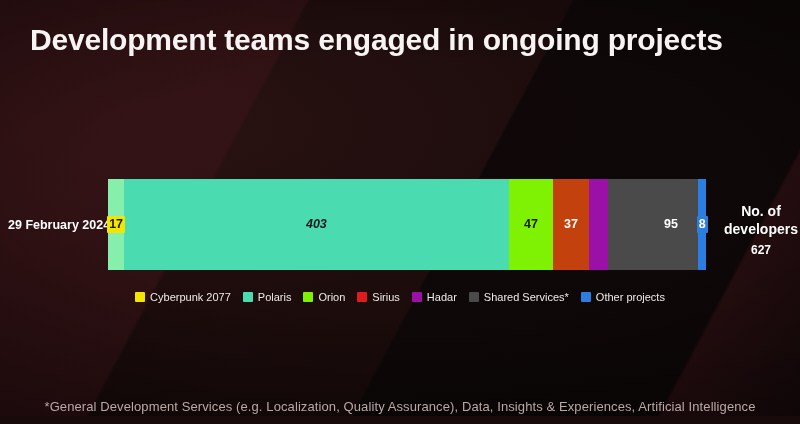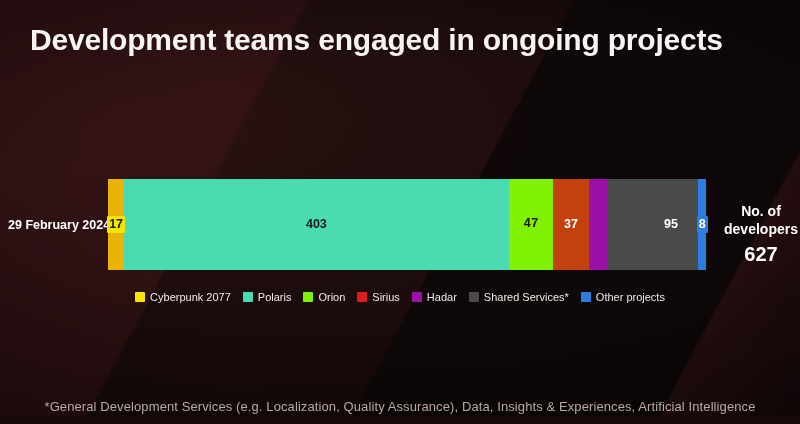--- a/index.html
+++ b/index.html
@@ -76,21 +76,21 @@
   }
 
   #total-block{
     position:absolute;left:722px;top:203px;width:78px;
     text-align:center;
   }
   #total-caption{
     font-size:14px;font-weight:bold;color:#ffffff;line-height:1.25;
   }
   #total-value{
-    margin-top:5px;font-size:20px;font-weight:bold;color:#ffffff;
+    margin-top:5px;font-size:12px;font-weight:bold;color:#ffffff;
   }
 
   #legend{
     position:absolute;left:0;top:291px;width:800px;
     display:flex;justify-content:center;gap:12px;
   }
   .legend-item{display:flex;align-items:center;gap:5px;}
   .legend-swatch{width:10px;height:10px;flex:0 0 auto;border-radius:1px;}
   .legend-label{font-size:11px;color:#efe9e8;white-space:nowrap;}
 
@@ -110,27 +110,27 @@
   <div class="bg-layer bg-band-c"></div>
   <div class="bg-layer bg-vignette"></div>
 
   <div id="title">Development teams engaged in ongoing projects</div>
 
   <div id="chart-area">
 
     <div id="row-label">29 February 2024</div>
 
     <div id="bar">
-        <div class="seg" title="Cyberpunk 2077: 17" style="flex: 0 0 2.71132%; background: #eab308;">
+        <div class="seg" title="Cyberpunk 2077: 17" style="flex: 0 0 2.71132%; background: #86efac;">
           <span class="seg-val" style="color: rgb(26, 26, 26); background: rgb(242, 229, 0); padding: 2px; border-radius: 1px; position: relative; z-index: 2;">17</span>
         </div>
         <div class="seg" title="Polaris: 403" style="flex: 0 0 64.2743%; background: rgb(75, 219, 176);">
-          <span class="seg-val" style="color: rgb(26, 26, 26);">403</span>
+          <span class="seg-val" style="color: rgb(26, 26, 26); font-style: italic;">403</span>
         </div>
-        <div class="seg" title="Orion: 47" style="flex: 0 0 7.49601%; background: rgb(126, 242, 2); font-family: Liberation Mono, monospace;">
+        <div class="seg" title="Orion: 47" style="flex: 0 0 7.49601%; background: rgb(126, 242, 2);">
           <span class="seg-val" style="color: rgb(26, 26, 26);">47</span>
         </div>
         <div class="seg" title="Sirius: 37" style="flex: 0 0 5.90112%; background: #c2410c;">
           <span class="seg-val" style="color: rgb(255, 255, 255);">37</span>
         </div>
         <div class="seg" title="Hadar: 20" style="flex: 0 0 3.18979%; background: rgb(155, 17, 168);">
           <span class="seg-val" style="color: rgb(255, 255, 255); margin-left: 48px;">20</span>
         </div>
         <div class="seg" title="Shared Services*: 95" style="flex: 0 0 15.1515%; background: rgb(74, 74, 74);">
           <span class="seg-val" style="color: rgb(255, 255, 255); margin-left: 36px;">95</span>

